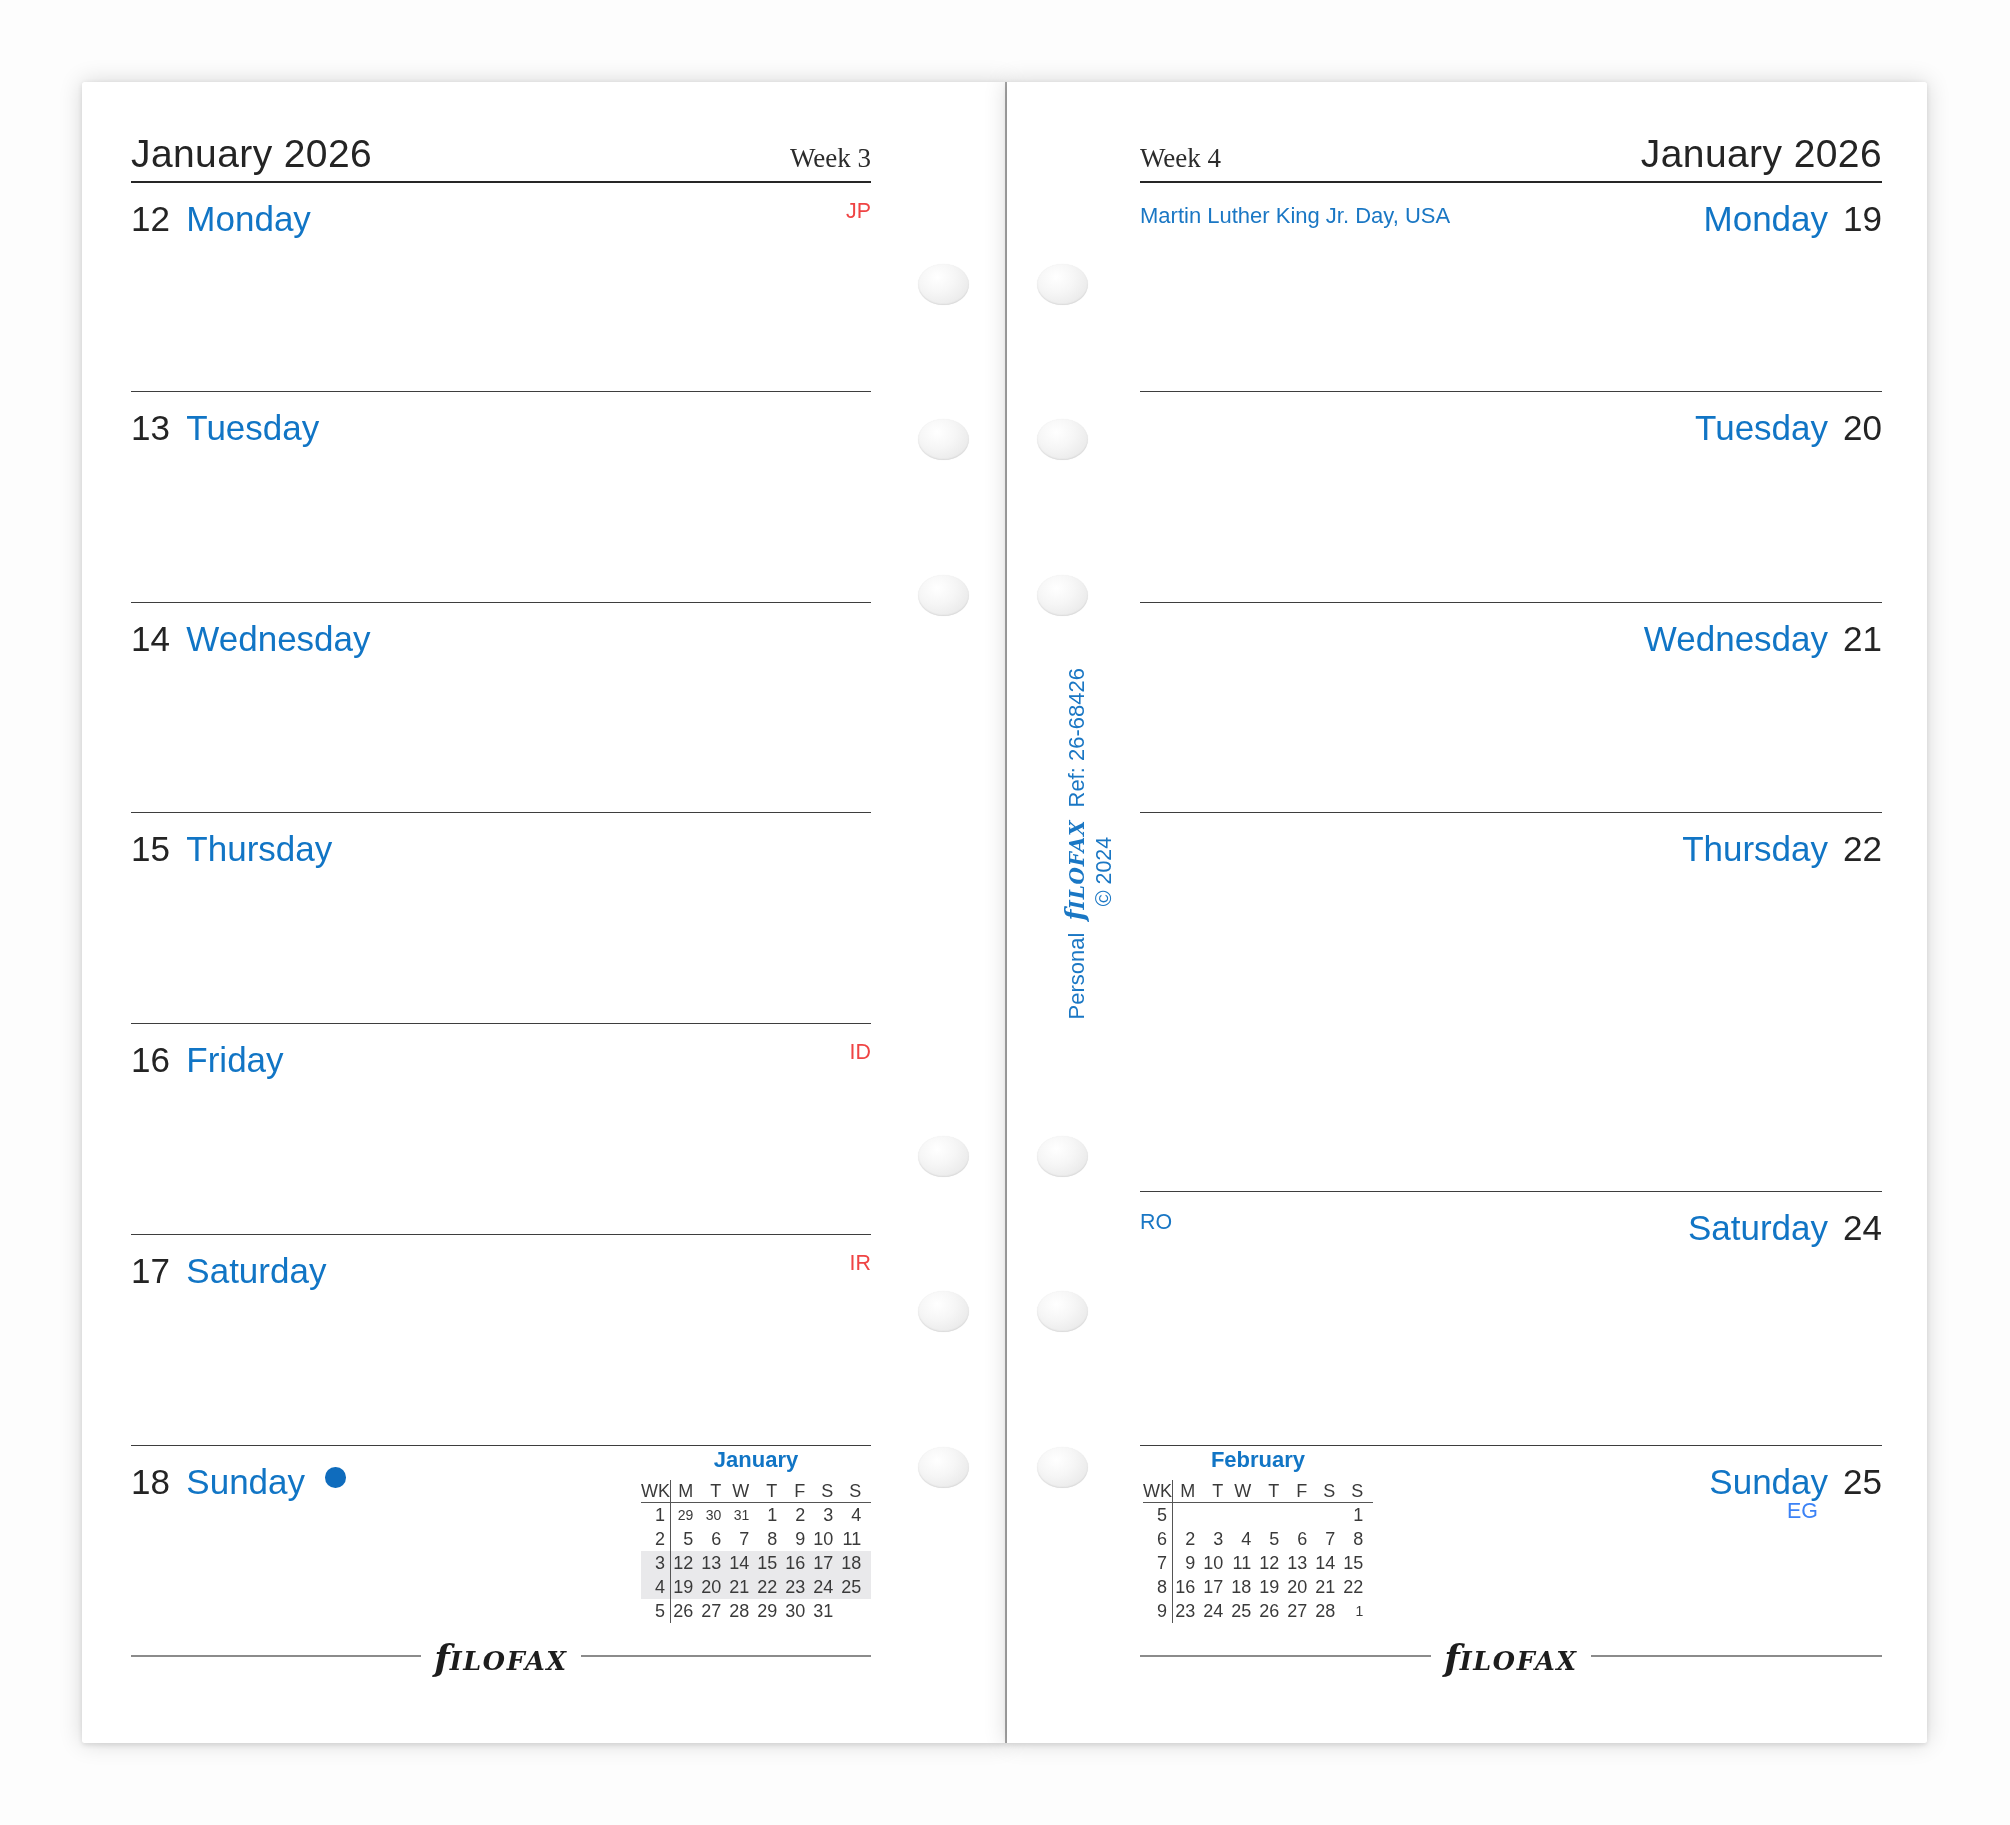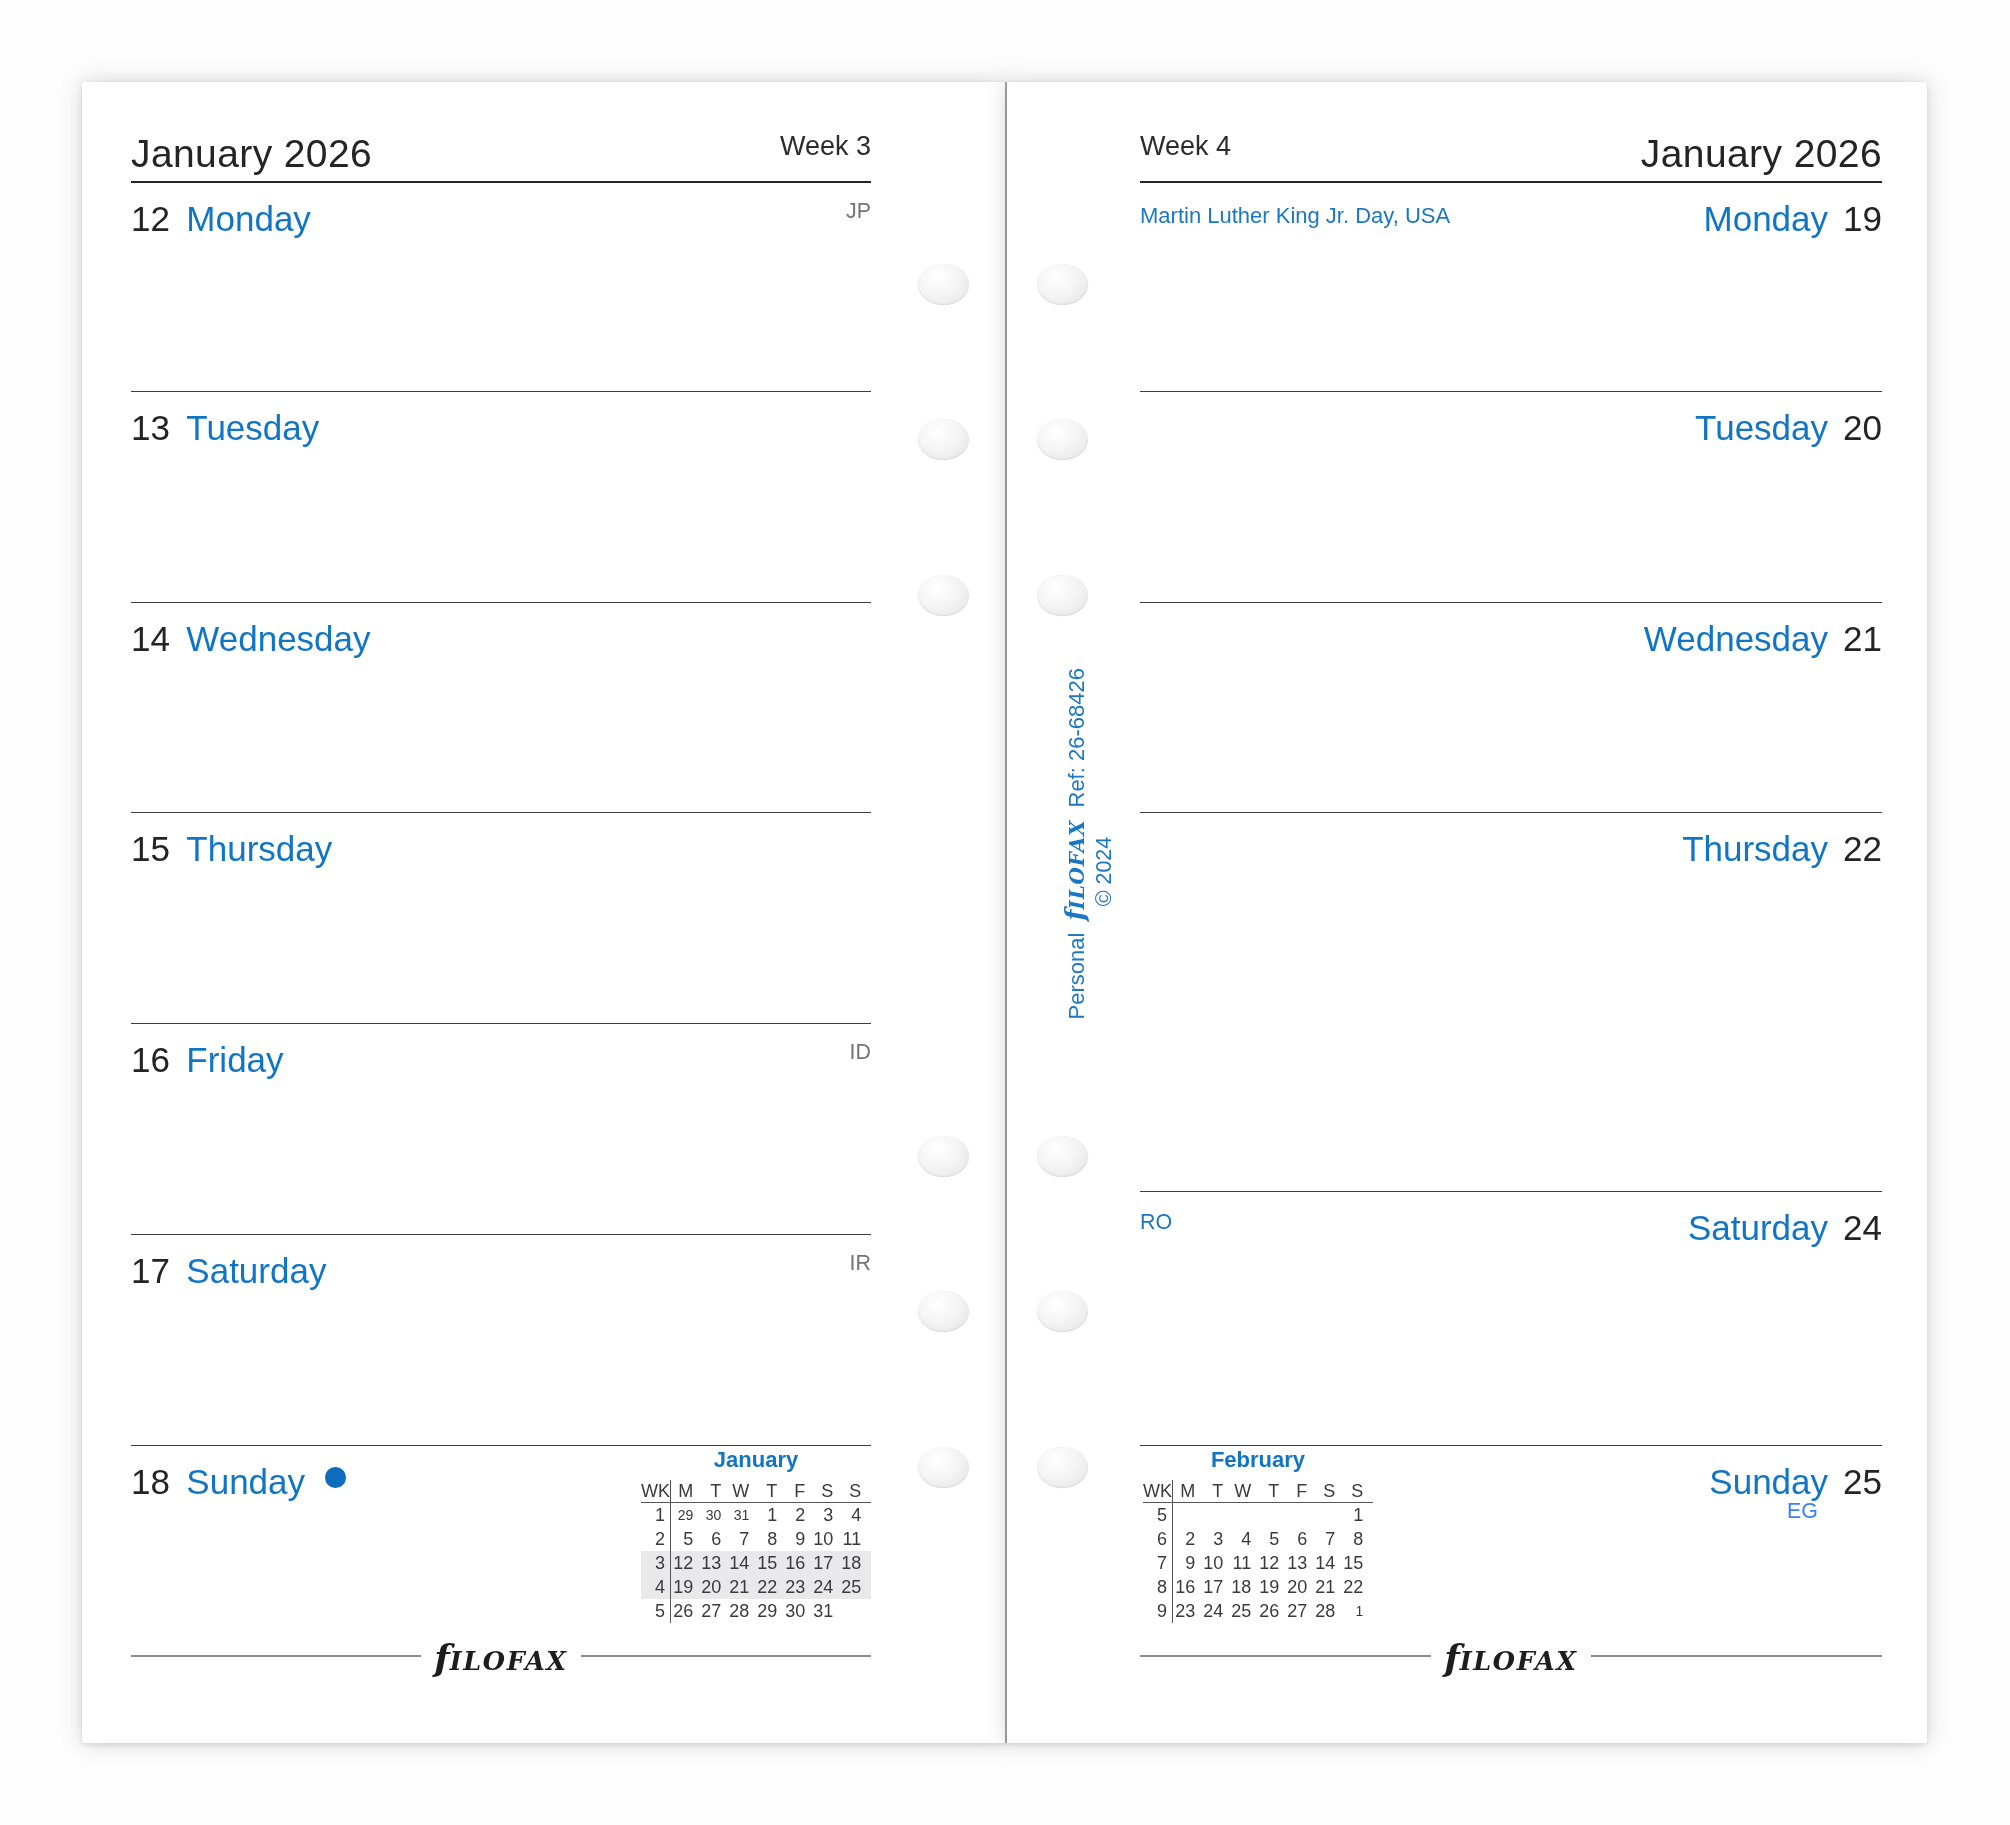--- a/index.html
+++ b/index.html
@@ -8,38 +8,38 @@
   .canvas{position:absolute;left:0;top:0;width:1634px;height:1826px;}
 
   .page{position:absolute;top:82px;height:1661px;background:#ffffff;border-radius:2.5px;
         box-shadow:0 0 23px rgba(0,0,0,0.16),0 1.6px 5px rgba(0,0,0,0.10);}
   .page-left{left:82px;width:923px;border-right:2.5px solid #a9a9a9;border-radius:2.5px 0 0 2.5px;}
   .page-right{left:1007px;width:920px;border-radius:0 2.5px 2.5px 0;}
 
   
   .hdr{position:absolute;top:0;height:99px;}
   .hdr .month{position:absolute;bottom:5px;font-size:39px;color:#242424;letter-spacing:0.4px;white-space:nowrap;}
-  .hdr .week{position:absolute;bottom:19px;font-size:27px;color:#2c2c2c;white-space:nowrap;}
+  .hdr .week{position:absolute;bottom:7px;font-size:27px;color:#2c2c2c;white-space:nowrap;font-family:Liberation Serif, serif;}
   .page-left .hdr{left:49px;width:740px;}
   .page-left .month{left:0;}
   .page-left .week{right:0;}
   .page-right .hdr{left:133px;width:742px;}
   .page-right .week{left:0;}
   .page-right .month{right:0;}
 
   
   .row{position:absolute;border-top:1.6px solid #3e3e3e;box-sizing:border-box;padding-top:16.4px;}
   .row.first{border-top:2.5px solid #262626;}
   .page-left .row{left:49px;width:740px;}
   .page-right .row{left:133px;width:742px;text-align:right;}
   .dnum{font-size:35px;color:#242424;}
   .dname{font-size:35px;color:#1175c5;}
   .page-left .dnum{margin-right:16.4px;}
   .page-right .dname{margin-right:15px;}
-  .tag{position:absolute;top:16.4px;right:0;font-size:21.4px;color:#737373;}
+  .tag{position:absolute;top:16.4px;right:0;font-size:21.4px;color:#ef4444;}
   .tag-left{position:absolute;top:18px;left:0;font-size:21.4px;color:#1a77c4;}
   .tag-under{position:absolute;top:53px;right:64px;font-size:21.4px;color:#3b82f6;}
   .note{position:absolute;top:20px;left:0;font-size:22px;color:#1a77c4;}
   .moon{display:inline-block;width:20.6px;height:20.6px;border-radius:50%;background:#0f6cbd;
         margin-left:20px;vertical-align:6.6px;}
 
   
   .footer{position:absolute;top:1573px;border-top:2.5px solid #8b8b8b;text-align:center;}
   .page-left .footer{left:49px;width:740px;}
   .page-right .footer{left:133px;width:742px;}

